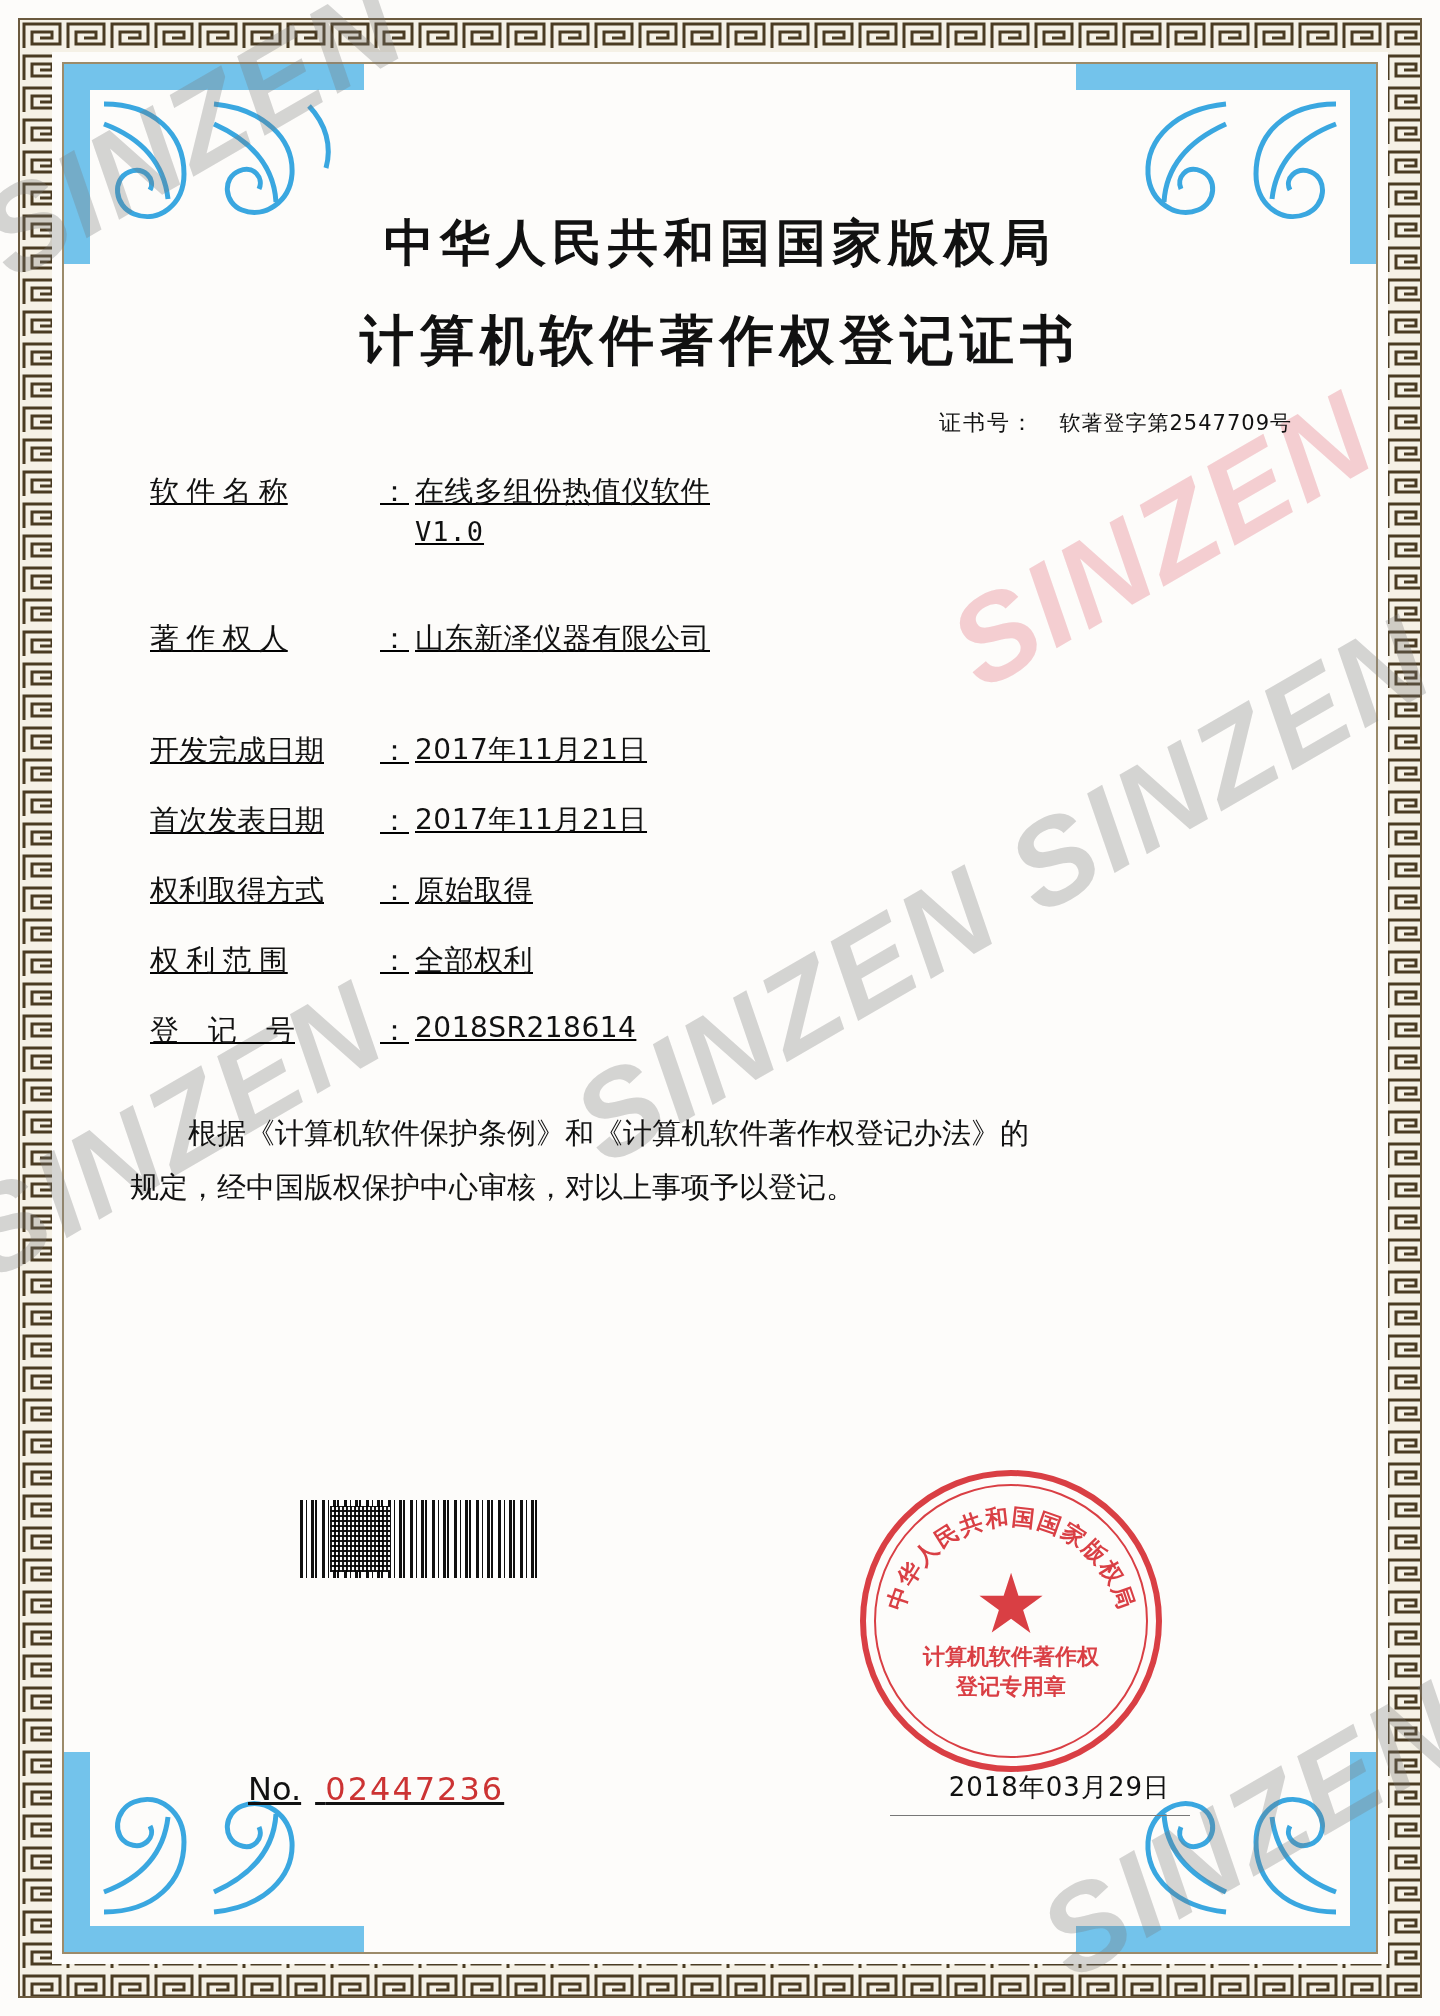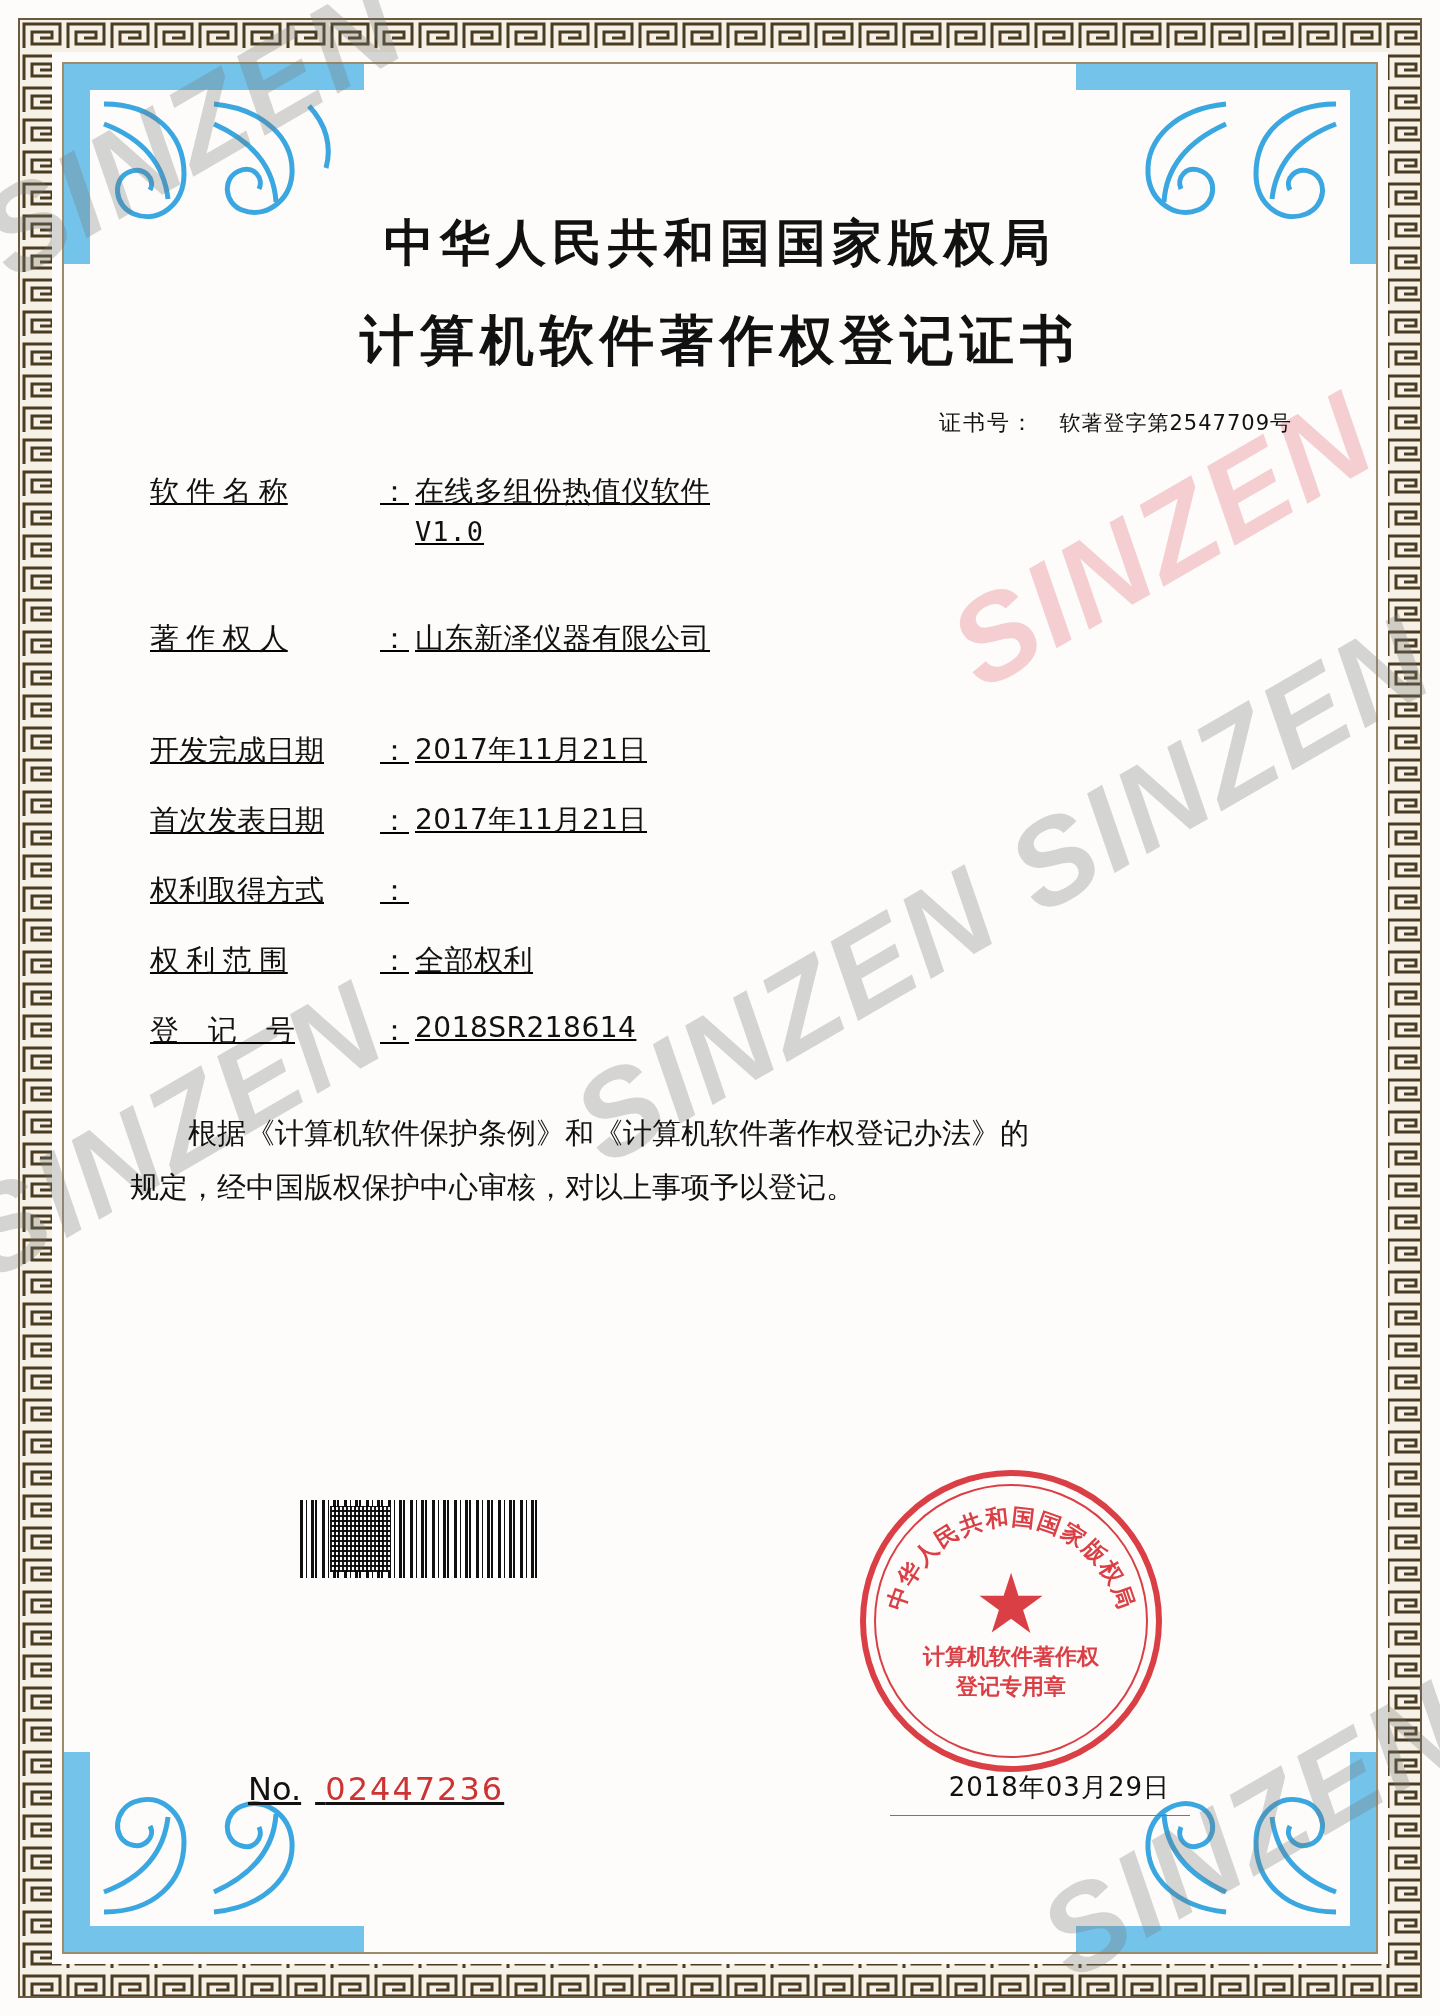--- a/index.html
+++ b/index.html
@@ -387,20 +387,21 @@
 
       <div class="field-row">
         <div class="field-label">首次发表日期</div>
         <div class="field-colon">：</div>
         <div class="field-value mono">2017年11月21日</div>
       </div>
 
       <div class="field-row">
         <div class="field-label">权利取得方式</div>
         <div class="field-colon">：</div>
+        <div class="field-value">原始取得</div>
       </div>
 
       <div class="field-row">
         <div class="field-label">权 利 范 围</div>
         <div class="field-colon">：</div>
         <div class="field-value">全部权利</div>
       </div>
 
       <div class="field-row">
         <div class="field-label">登　记　号</div>

